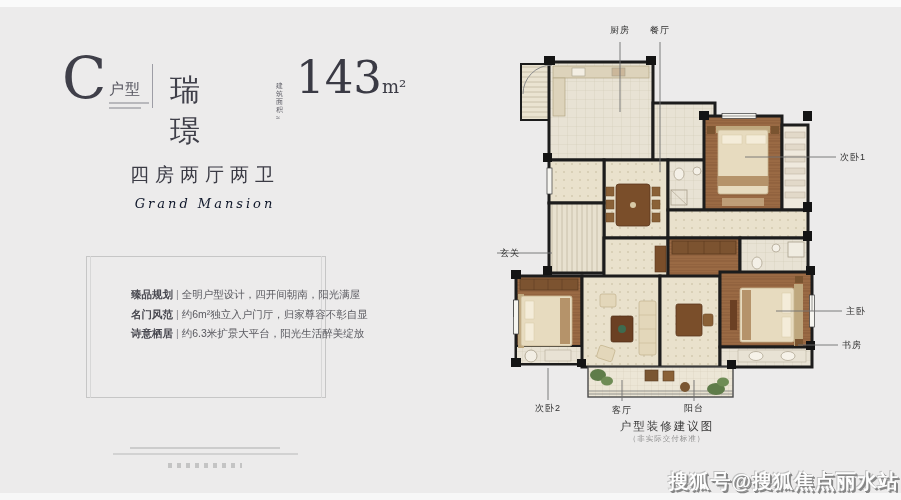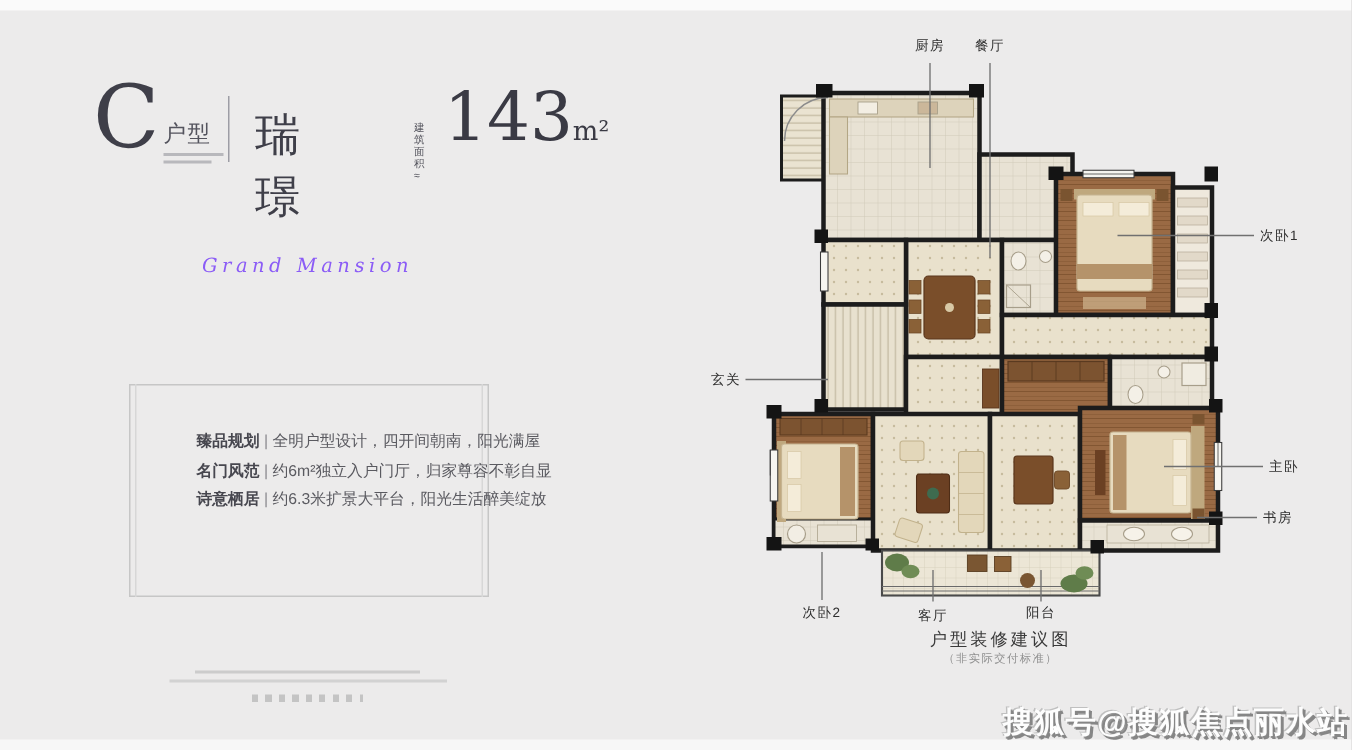--- a/index.html
+++ b/index.html
@@ -16,21 +16,21 @@
   .unit-type{font-size:15px;color:#54545e;letter-spacing:1px;}
   .tinybar{height:2px;background:#b8b8bc;margin-top:3px;}
   .tb1{width:40px}.tb2{width:32px}
   .hdr-div{position:absolute;left:90px;top:10px;width:1px;height:44px;background:#9d9da5;}
   .name{position:absolute;left:108px;top:16px;font-size:30px;color:#3f3f49;letter-spacing:17px;}
   .area-pre{position:absolute;left:214px;top:28px;font-size:7px;line-height:8px;color:#56565f;}
   .area-val{position:absolute;left:234px;top:-2px;font-size:45px;line-height:52px;color:#3a3a44;}
   .area-unit{font-size:18px;letter-spacing:0;}
   .subtitle{position:absolute;left:60px;top:162px;width:290px;text-align:center;}
   .sub-cn{font-size:19px;letter-spacing:6px;color:#3b3b45;}
-  .sub-en{margin-top:8px;font-style:italic;font-size:13px;letter-spacing:3px;color:#8b5cf6;
+  .sub-en{margin-top:8px;font-style:italic;font-size:13px;letter-spacing:3px;color:#0f172a;
           font-family:"DejaVu Serif","Liberation Serif",serif;}
   .featbox{position:absolute;left:86px;top:256px;width:238px;height:140px;border:1px solid #c6c6c6;}
   .featbox .inner{position:absolute;left:3px;right:3px;top:-1px;bottom:-1px;
                   border-left:1px solid #d7d7d7;border-right:1px solid #d7d7d7;}
   .feats{position:absolute;left:103px;top:285px;width:214px;}
   .feat{font-size:10.5px;line-height:19.5px;color:#5a5a60;white-space:nowrap;}
   .feat b{color:#47474f;font-weight:bold;margin-left:28px;}
   .feat .sep{color:#8a8a90;margin:0 3px;}
   .fineprint{position:absolute;left:60px;top:447px;width:290px;text-align:center;}
   .fp-bar{height:2px;background:#cccccc;margin:0 auto 4px auto;}
@@ -69,20 +69,21 @@
     <div class="hdr-div"></div>
     <div class="name serif">瑞璟</div>
     <div class="area-pre">
       <div>建筑</div>
       <div>面积≈</div>
     </div>
     <div class="area-val serif"><span>143</span><span class="area-unit">m²</span></div>
   </div>
 
   <div class="subtitle">
+    <div class="sub-cn">四房两厅两卫</div>
     <div class="sub-en">Grand Mansion</div>
   </div>
 
   <div class="featbox">
       <div class="inner"></div>
     </div>
   <div class="feats">
     <div class="feat"><b>臻品规划</b><span class="sep">|</span><span>全明户型设计，四开间朝南，阳光满屋</span></div>
     <div class="feat"><b>名门风范</b><span class="sep">|</span><span>约6m²独立入户门厅，归家尊容不彰自显</span></div>
     <div class="feat"><b>诗意栖居</b><span class="sep">|</span><span>约6.3米扩景大平台，阳光生活醉美绽放</span></div>
@@ -273,21 +274,21 @@
       <line x1="798" y1="345" x2="838" y2="345"></line>
       <line x1="548" y1="368" x2="548" y2="400"></line>
       <line x1="622" y1="380" x2="622" y2="401"></line>
       <line x1="694" y1="380" x2="694" y2="401"></line>
     </g>
   </svg>
 
   <div class="lbl cx" style="left:620px;top:24px">厨房</div>
   <div class="lbl cx" style="left:660px;top:24px">餐厅</div>
   <div class="lbl" style="left:840px;top:151px">次卧1</div>
-  <div class="lbl rx" style="left:494px;top:247px">玄关</div>
+  <div class="lbl rx" style="left:520px;top:247px">玄关</div>
   <div class="lbl" style="left:846px;top:305px">主卧</div>
   <div class="lbl" style="left:842px;top:339px">书房</div>
   <div class="lbl cx" style="left:548px;top:402px">次卧2</div>
   <div class="lbl cx" style="left:622px;top:404px">客厅</div>
   <div class="lbl cx" style="left:694px;top:402px">阳台</div>
 
   <div class="caption">户型装修建议图</div>
   <div class="caption-note">（非实际交付标准）</div>
 
   <div class="watermark">搜狐号@搜狐焦点丽水站</div>

